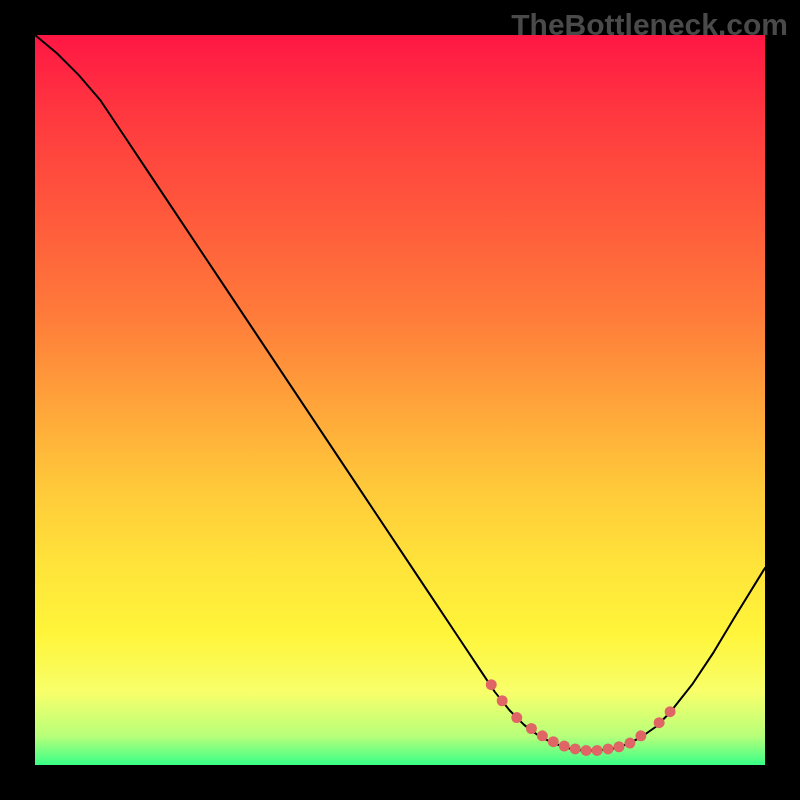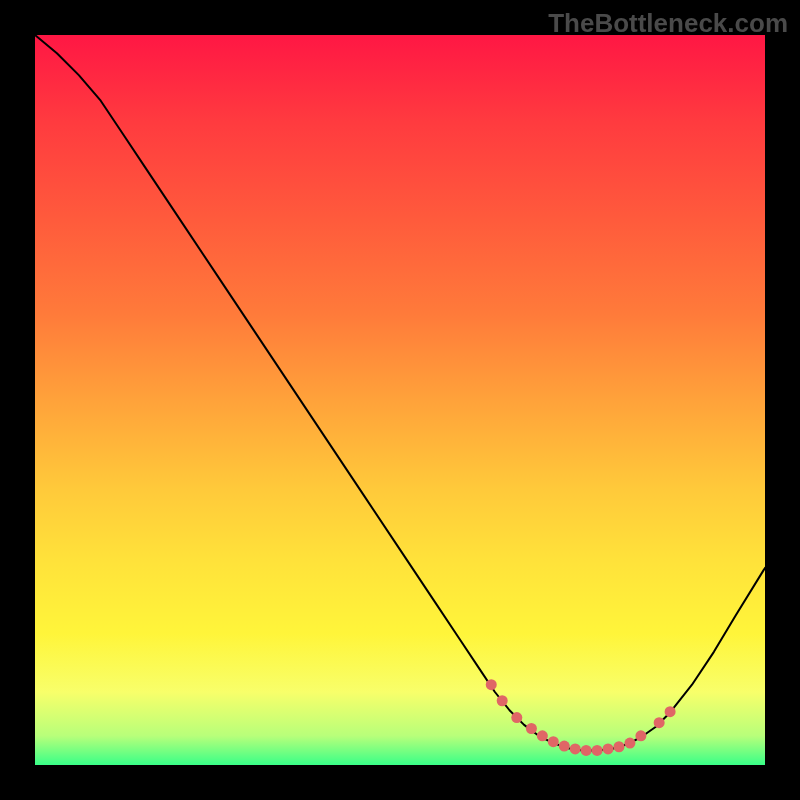--- a/index.html
+++ b/index.html
@@ -15,21 +15,21 @@
   width: 800px;
   height: 800px;
   position: relative;
 }
 .watermark {
   position: absolute;
   top: 8px;
   right: 12px;
   z-index: 10;
   color: #4a4a4a;
-  font-size: 26px;
+  font-size: 30px;
   font-weight: bold;
 }
 svg {
   display: block;
 }
 </style>
 </head>
 <body>
 
 <div class="chart-container">

